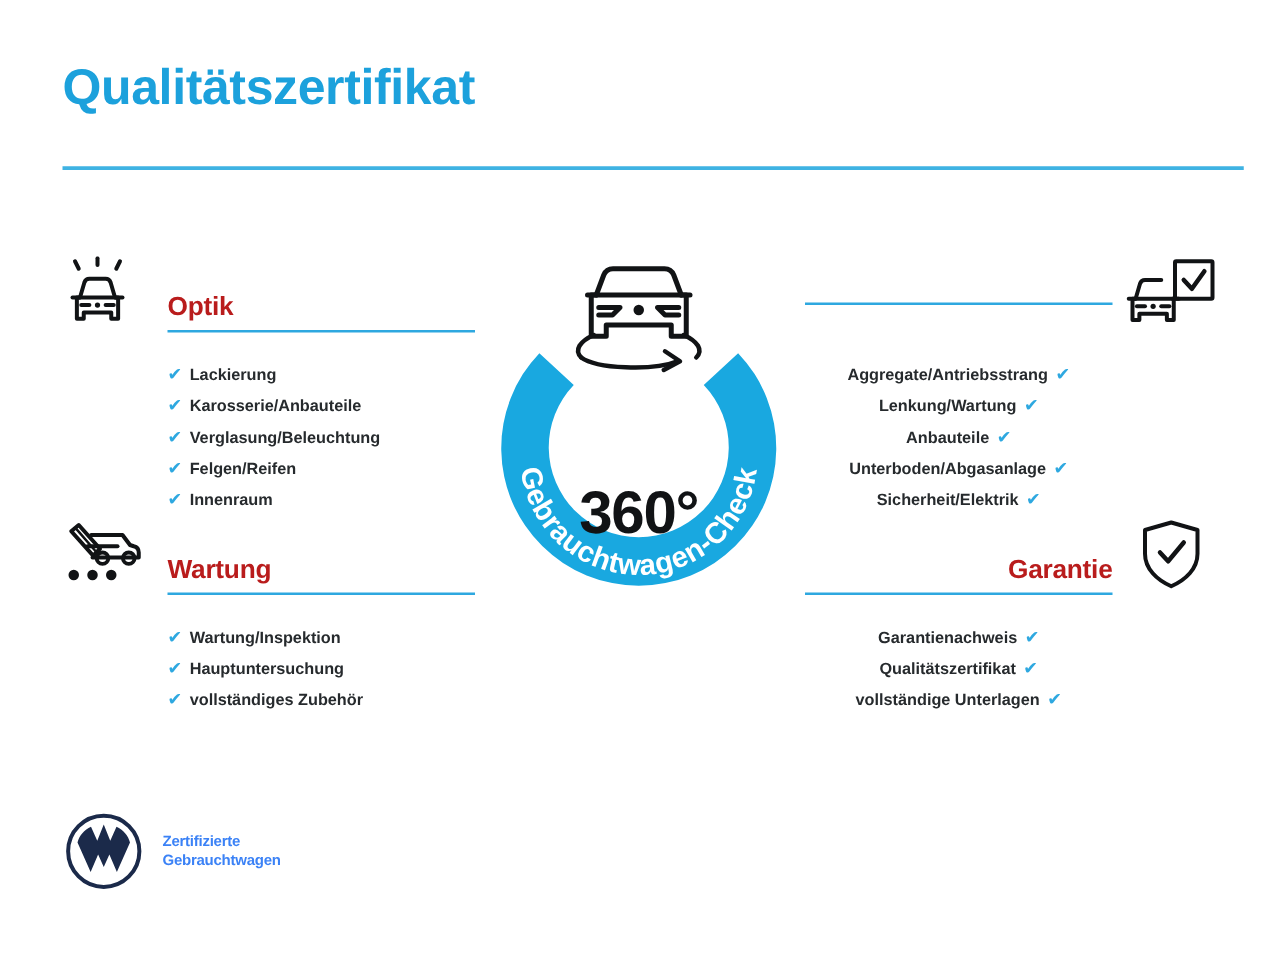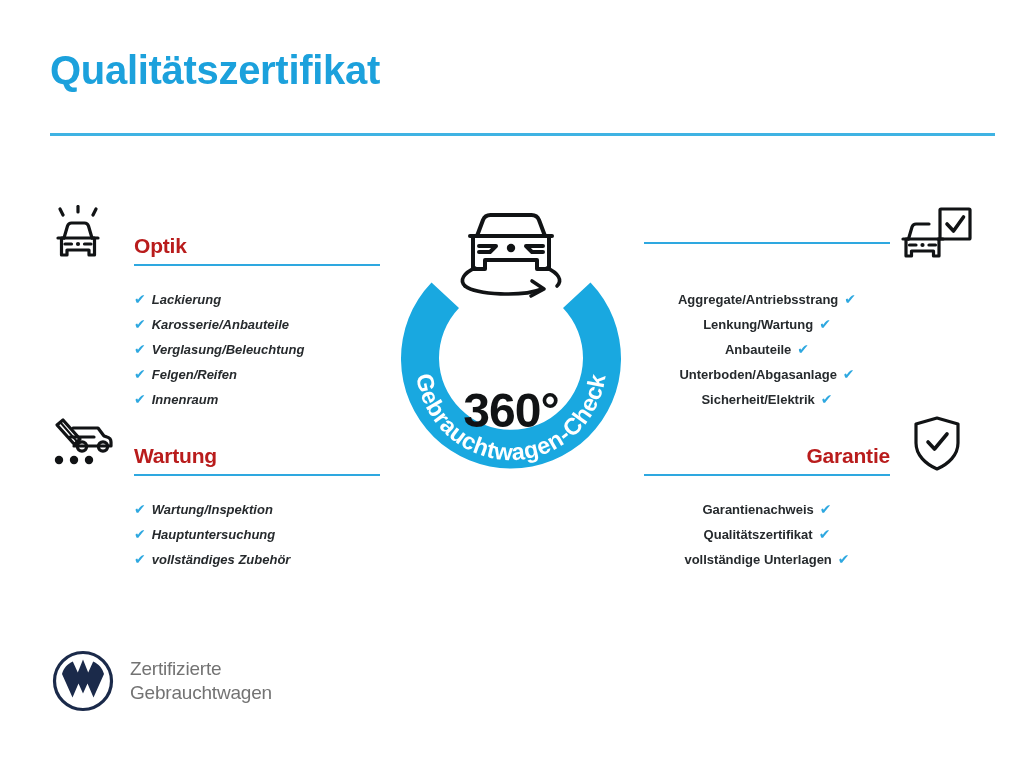--- a/index.html
+++ b/index.html
@@ -88,21 +88,21 @@
   .quad-list {
     position: absolute;
     top: 82px;
     list-style: none;
     margin: 0;
     padding: 0;
     font-size: 13px;
     font-weight: bold;
     color: #262A2D;
   }
-  .quad-left .quad-list  { left: 84px; right: 0; text-align: left; font-style: italic; }
+  .quad-left .quad-list  { left: 84px; right: 0; text-align: left; }
   .quad-right .quad-list { right: 84px; left: 0; text-align: center; }
 
   .quad-list li {
     line-height: 24px;
     white-space: nowrap;
   }
   .chk {
     color: #2EA8E0;
     font-size: 14px;
     font-weight: bold;
@@ -138,23 +138,23 @@
   .footer-logo {
     position: absolute;
     left: 52px;
     top: 650px;
     display: flex;
     align-items: center;
     gap: 16px;
   }
   .vw-mark { width: 62px; height: 62px; display:block; }
   .footer-text {
-    font-size: 19px;
-    font-weight: normal;
-    color: #737373;
+    font-size: 12px;
+    font-weight: bold;
+    color: #3b82f6;
     line-height: 1.25;
     letter-spacing: -0.2px;
     white-space: nowrap;
   }
 </style>
 </head>
 <body>
 
 <div class="page">
 

